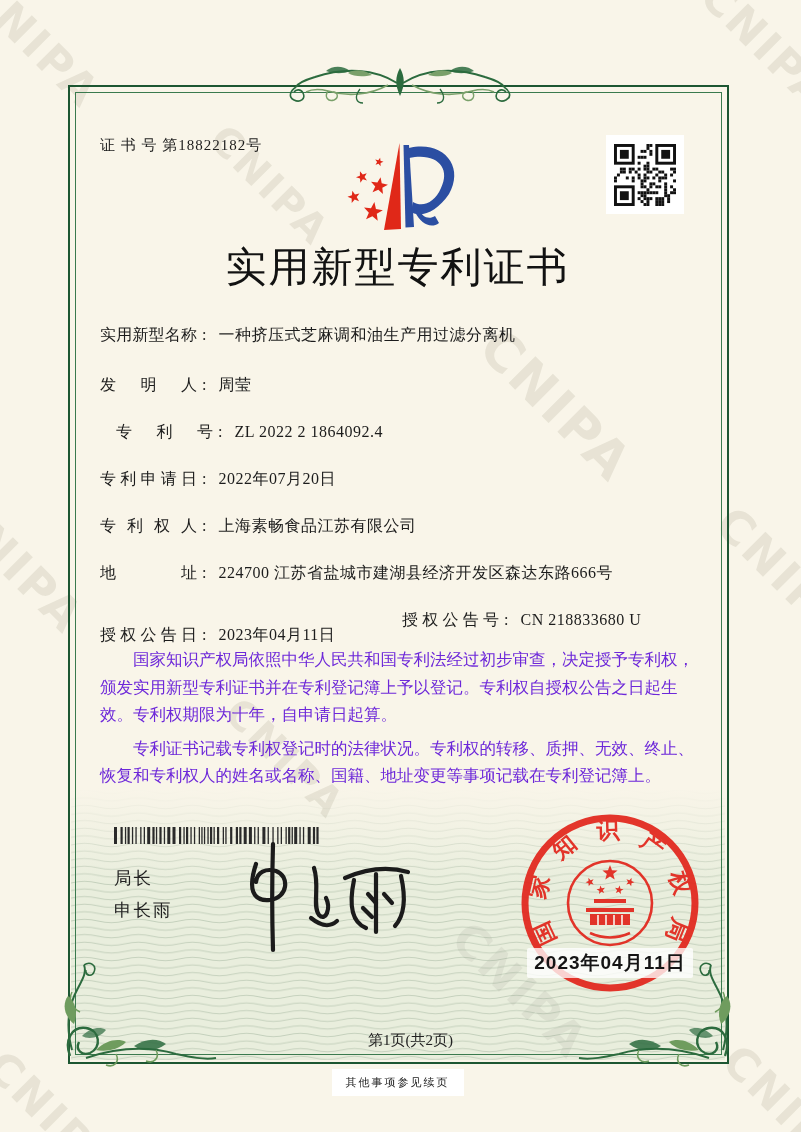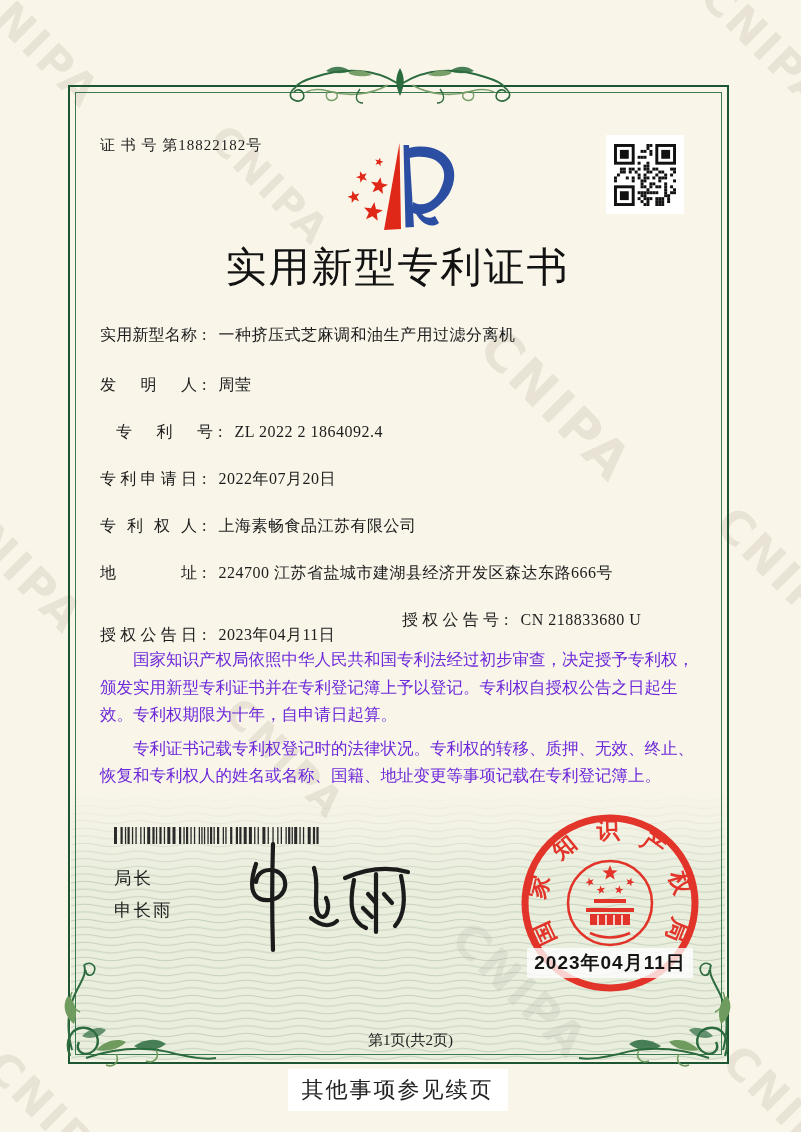--- a/index.html
+++ b/index.html
@@ -52,21 +52,21 @@
     font-family:"Liberation Sans","DejaVu Sans",sans-serif;color:#222;z-index:5;}
   .signature{position:absolute;left:218px;top:838px;z-index:6;}
   .seal{position:absolute;left:518px;top:811px;z-index:6;}
   .seal-date{position:absolute;left:527px;top:948px;width:166px;text-align:center;
     background:rgba(255,255,255,0.78);border-radius:2px;padding:2px 0;
     font-family:"Liberation Sans","DejaVu Sans",sans-serif;
     font-size:19px;font-weight:bold;color:#141414;letter-spacing:1px;z-index:7;}
   .page-num{position:absolute;left:68px;top:1031px;width:659px;text-align:center;
     font-size:15px;color:#222;z-index:5;padding-left:13px;}
   .cont-wrap{position:absolute;left:68px;top:1069px;width:659px;text-align:center;z-index:5;}
-  .cont-box{display:inline-block;background:#ffffff;padding:6px 14px;font-size:22px;color:#222;
+  .cont-box{display:inline-block;background:#ffffff;padding:6px 14px;font-size:11px;color:#222;
     letter-spacing:2px;}
 </style>
 </head>
 <body>
 
 <div class="page">
 
   <div class="wm" style="left:35px;top:42px;font-size:44px;">CNIPA</div>
   <div class="wm" style="left:766px;top:45px;font-size:44px;">CNIPA</div>
   <div class="wm" style="left:270px;top:185px;font-size:40px;">CNIPA</div>

